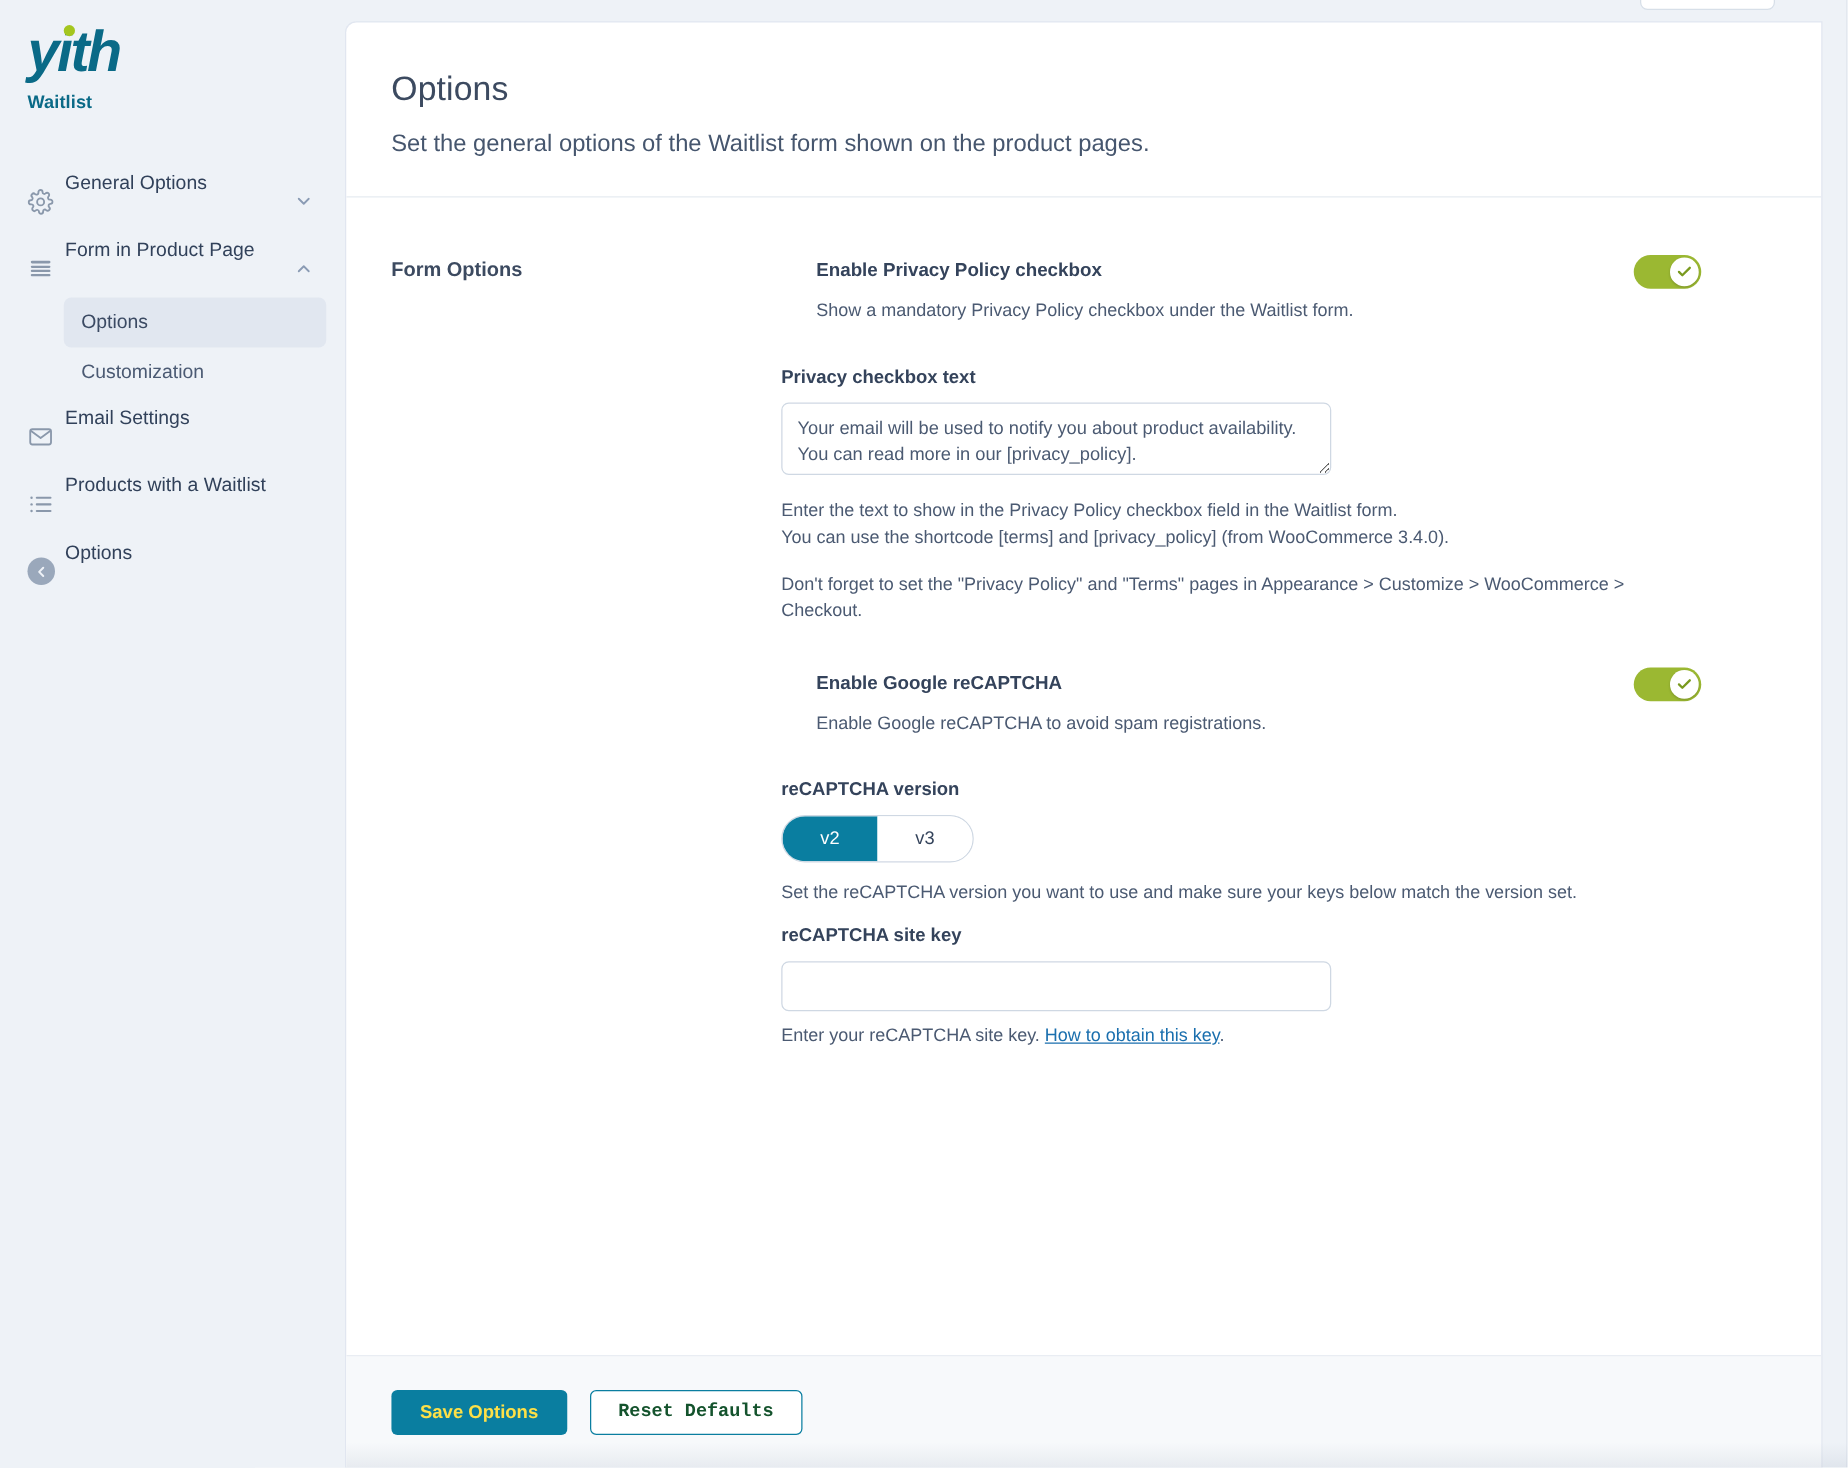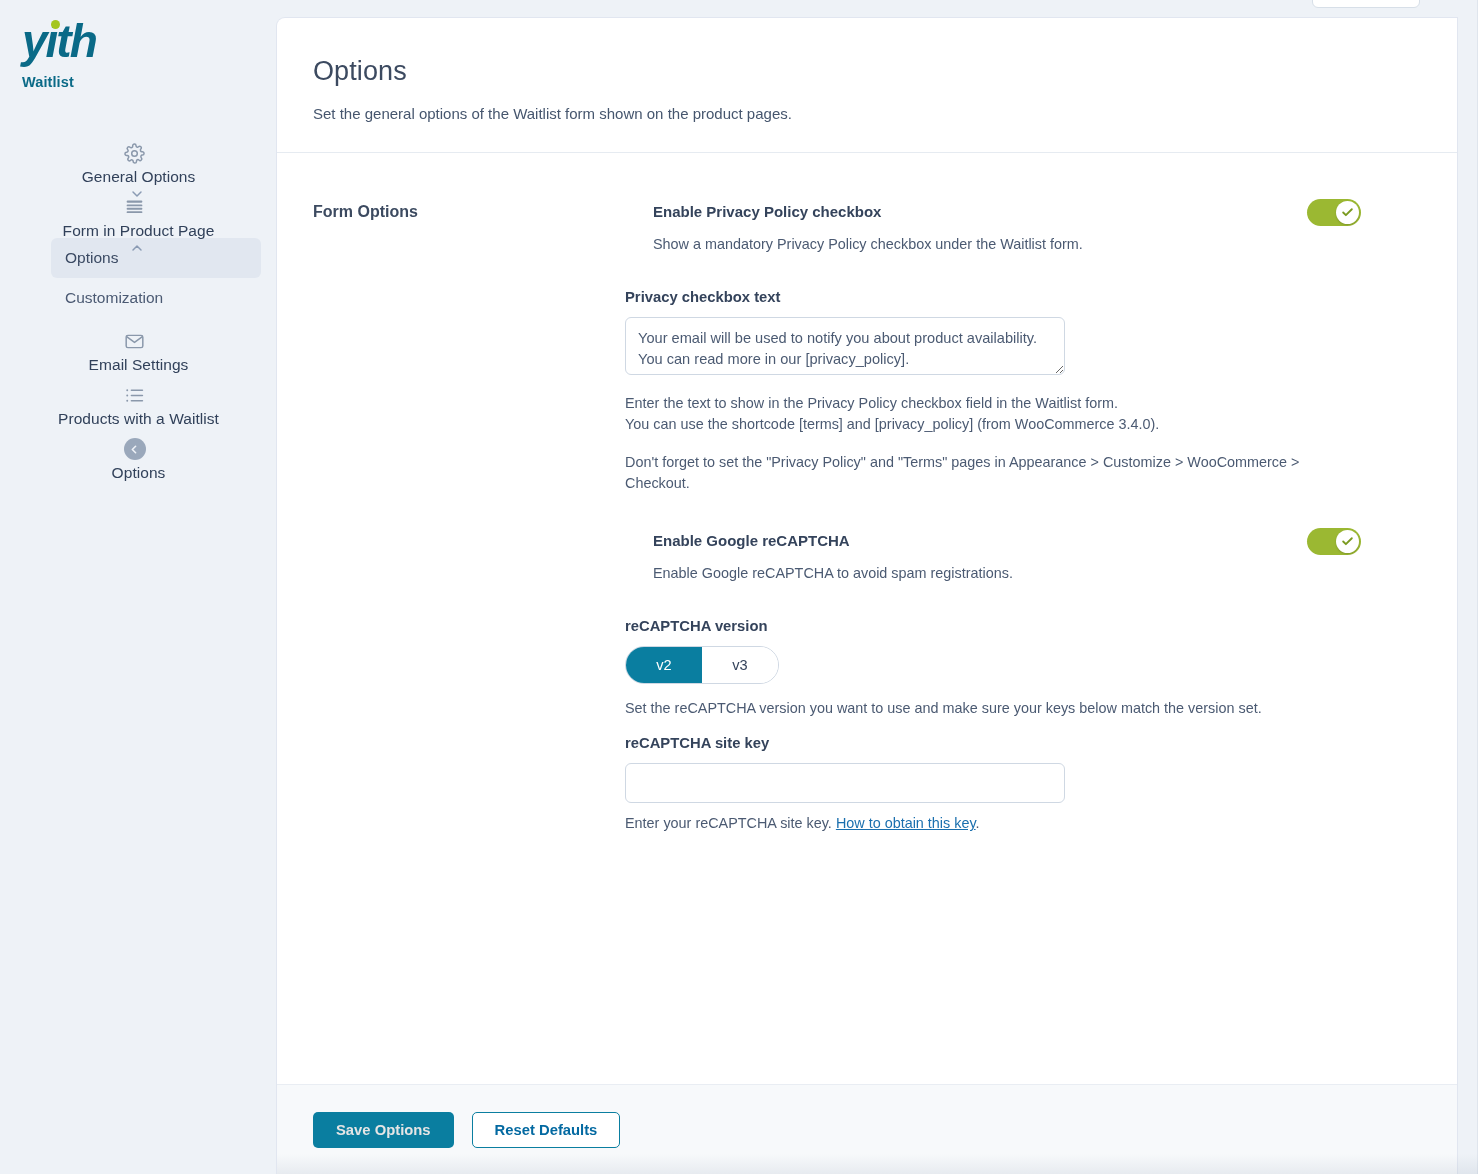--- a/index.html
+++ b/index.html
@@ -44,26 +44,24 @@
     margin-top: 10px;
     font-size: 14.5px;
     font-weight: 700;
     color: #0a6a87;
     letter-spacing: .1px;
   }
 
   .nav { margin-top: 48px; }
   .nav-item {
     display: flex;
-    align-items: center;
     height: 46px;
     padding: 0 22px 0 22px;
     cursor: pointer;
     position: relative;
-    flex-direction: column;
   }
   .nav-item .ico {
     width: 30px;
     flex: 0 0 30px;
     display: flex;
     align-items: center;
     color: #8a98ab;
   }
   .nav-item .lbl {
     font-size: 15.5px;
@@ -117,21 +115,21 @@
     border-bottom: 1px solid #e6ebf1;
   }
   .panel-title {
     font-size: 27px;
     color: #3c4a60;
     font-weight: 400;
     margin: 0 0 18px 0;
     letter-spacing: .1px;
   }
   .panel-desc {
-    font-size: 15px;
+    font-size: 19px;
     color: #46566e;
     margin: 0;
   }
 
   .panel-body {
     flex: 1;
     display: flex;
     padding: 50px 36px 20px 36px;
     overflow: hidden;
   }
@@ -261,22 +259,22 @@
     font-size: 14.8px;
     font-weight: 700;
     display: inline-flex;
     align-items: center;
     justify-content: center;
     cursor: pointer;
     padding: 0 22px;
     border: 1px solid transparent;
     font-family: "Liberation Sans", sans-serif;
   }
-  .btn-primary { background: #0a7ea0; color: #e5e5e5; text-align: center; }
-  .btn-secondary { background: #fff; color: #0369a1; border-color: #0a7ea0; }
+  .btn-primary { background: #0a7ea0; color: #fde047; text-align: center; }
+  .btn-secondary { background: #fff; color: #14532d; border-color: #0a7ea0; font-family: Liberation Mono, monospace; }
 
   
   .top-stub {
     position: absolute;
     right: 58px; top: -20px;
     width: 108px; height: 28px;
     background: #fff;
     border: 1px solid #d7dfe8;
     border-radius: 6px;
   }

